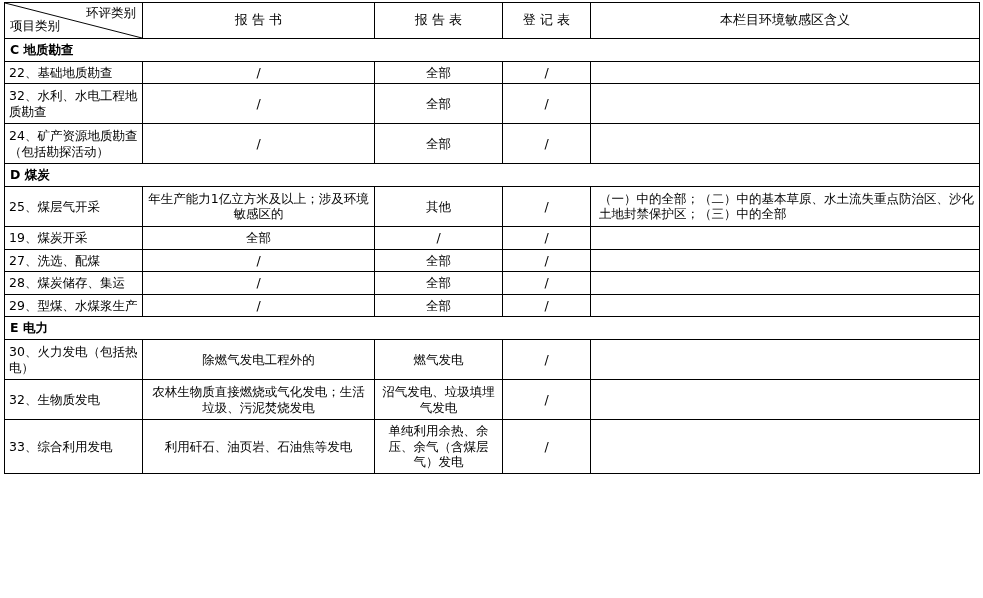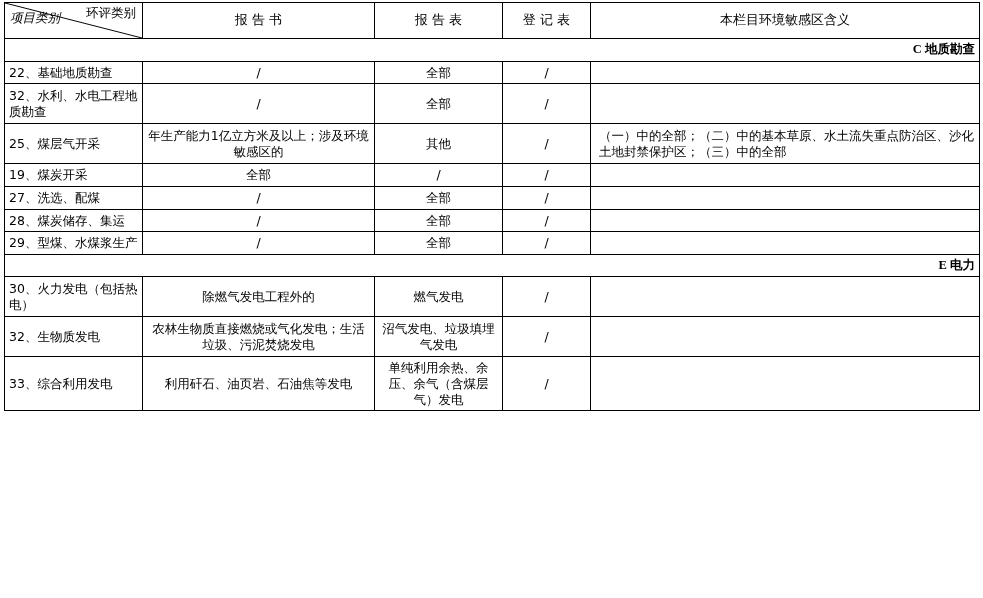--- a/index.html
+++ b/index.html
@@ -58,36 +58,34 @@
   .hdr-top {
     position: absolute;
     right: 6px;
     top: 2px;
     font-size: 12.5px;
     white-space: nowrap;
   }
   .hdr-bottom {
     position: absolute;
     left: 5px;
-    bottom: 12px;
+    bottom: 4px;
     font-size: 12.5px;
     white-space: nowrap;
-    font-style: italic;
   }
   .hdr-center {
     text-align: center;
     font-size: 13px;
     height: 36px;
   }
   .section-row td {
     font-weight: bold;
-    text-align: right;
+    text-align: left;
     height: 20px;
     padding-left: 5px !important;
-    font-family: Liberation Serif, serif;
   }
   .ctr { text-align: center; }
   td.item {
     text-align: left;
   }
   td.mean {
     text-align: left;
     padding-left: 8px !important;
   }
   .r-normal td { height: 22px; }
@@ -133,20 +131,30 @@
           <td class="mean"></td>
         </tr>
         <tr class="r-tall">
           <td class="item">32、水利、水电工程地质勘查</td>
           <td class="ctr">/</td>
           <td class="ctr">全部</td>
           <td class="ctr">/</td>
           <td class="mean"></td>
         </tr>
         <tr class="r-tall">
+          <td class="item">24、矿产资源地质勘查（包括勘探活动）</td>
+          <td class="ctr">/</td>
+          <td class="ctr">全部</td>
+          <td class="ctr">/</td>
+          <td class="mean"></td>
+        </tr>
+        <tr class="section-row">
+          <td colspan="5">D 煤炭</td>
+        </tr>
+        <tr class="r-tall">
           <td class="item">25、煤层气开采</td>
           <td class="ctr">年生产能力1亿立方米及以上；涉及环境敏感区的</td>
           <td class="ctr">其他</td>
           <td class="ctr">/</td>
           <td class="mean">（一）中的全部；（二）中的基本草原、水土流失重点防治区、沙化土地封禁保护区；（三）中的全部</td>
         </tr>
         <tr class="r-normal">
           <td class="item">19、煤炭开采</td>
           <td class="ctr">全部</td>
           <td class="ctr">/</td>

